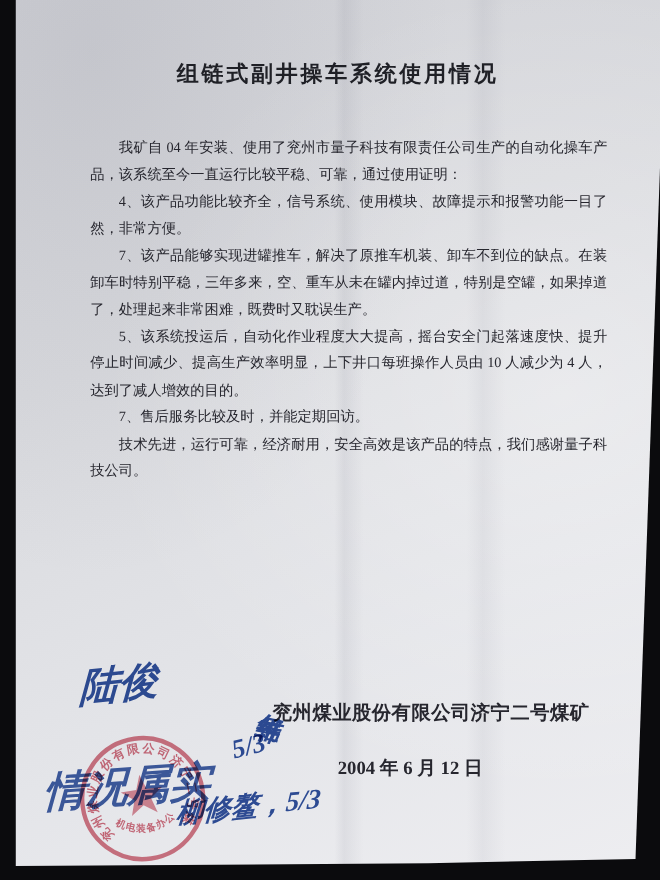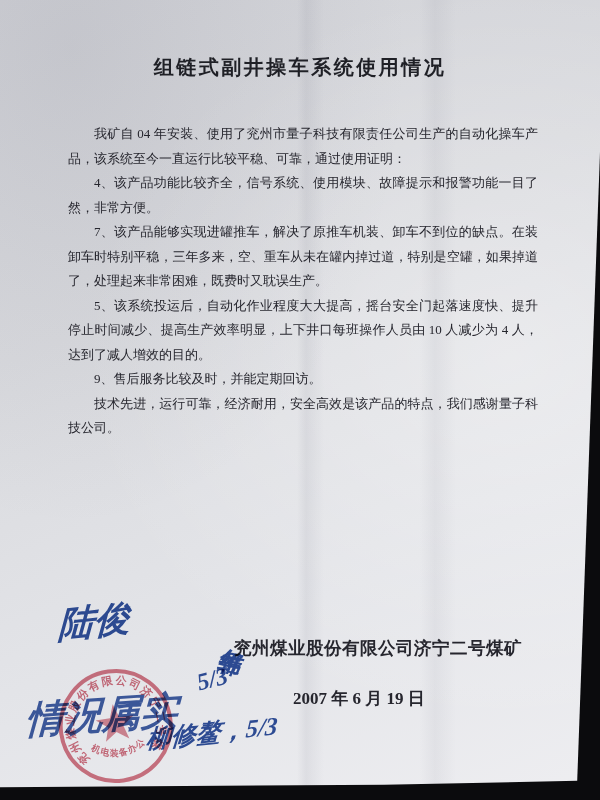--- a/index.html
+++ b/index.html
@@ -11,20 +11,21 @@
   .paper{
     position:absolute;inset:0;
     clip-path:polygon(0 0,100% 0,100% 19%,96.2% 97.6%,64% 98.1%,0 98.4%);
     background-image:
       linear-gradient(90deg,transparent 49.5%,rgba(110,112,130,.10) 51%,transparent 54%),
       linear-gradient(90deg,transparent 70%,rgba(110,112,130,.08) 72.5%,transparent 76%),
       radial-gradient(ellipse at 12% 6%,rgba(90,92,110,.12),transparent 45%),
       radial-gradient(ellipse at 85% 45%,rgba(255,255,255,.35),transparent 60%),
       linear-gradient(158deg,#d2d3d8 0%,#d9dade 35%,#e4e5e9 70%,#eeeef1 100%);
     color:#23232b;
+    margin-left:14px;
   }
   .title{
     position:absolute;left:0;width:100%;text-align:center;
     font-weight:bold;color:#1f2026;
   }
   .title.l1{top:54px;font-size:20px;letter-spacing:2.5px;}
   .title.l2{top:92px;font-size:20px;letter-spacing:6px;}
   .bodytext{
     position:absolute;left:68px;top:122px;width:470px;
     font-size:13px;line-height:24.5px;font-weight:normal;
@@ -58,26 +59,26 @@
 
 <div class="paper">
 
   <div class="title l1">组链式副井操车系统使用情况</div>
 
   <div class="bodytext">
     <p>我矿自 04 年安装、使用了兖州市量子科技有限责任公司生产的自动化操车产品，该系统至今一直运行比较平稳、可靠，通过使用证明：</p>
     <p>4、该产品功能比较齐全，信号系统、使用模块、故障提示和报警功能一目了然，非常方便。</p>
     <p>7、该产品能够实现进罐推车，解决了原推车机装、卸车不到位的缺点。在装卸车时特别平稳，三年多来，空、重车从未在罐内掉过道，特别是空罐，如果掉道了，处理起来非常困难，既费时又耽误生产。</p>
     <p>5、该系统投运后，自动化作业程度大大提高，摇台安全门起落速度快、提升停止时间减少、提高生产效率明显，上下井口每班操作人员由 10 人减少为 4 人，达到了减人增效的目的。</p>
-    <p>9、售后服务比较及时，并能定期回访。</p>
+    <p>7、售后服务比较及时，并能定期回访。</p>
     <p>技术先进，运行可靠，经济耐用，安全高效是该产品的特点，我们感谢量子科技公司。</p>
   </div>
 
   <div class="issuer">兖州煤业股份有限公司济宁二号煤矿</div>
-  <div class="dateline">2007 年 6 月 19 日</div>
+  <div class="dateline">2004 年 6 月 12 日</div>
 
   <svg class="stamp" viewBox="0 0 140 136" xmlns="http://www.w3.org/2000/svg">
     <circle cx="70" cy="66" r="55" fill="none" stroke="#c5394e" stroke-width="4" opacity=".8"></circle>
     <polygon points="70,44 74.7,57.5 89,57.8 77.6,66.5 81.8,80.2 70,72 58.2,80.2 62.4,66.5 51,57.8 65.3,57.5" fill="#c84055" opacity=".7"></polygon>
     <defs>
       <path id="ringPath" d="M40.3,95.7 A42,42 0 1 1 99.7,95.7" fill="none"></path>
       <path id="botPath" d="M42,86 Q70,106 98,86" fill="none"></path>
     </defs>
     <text font-size="11" font-weight="bold" fill="#c5394e" letter-spacing="2" opacity=".85" font-family="Liberation Serif, DejaVu Serif, serif">
       <textPath href="#ringPath">兖州煤业股份有限公司济宁二号煤矿</textPath>

